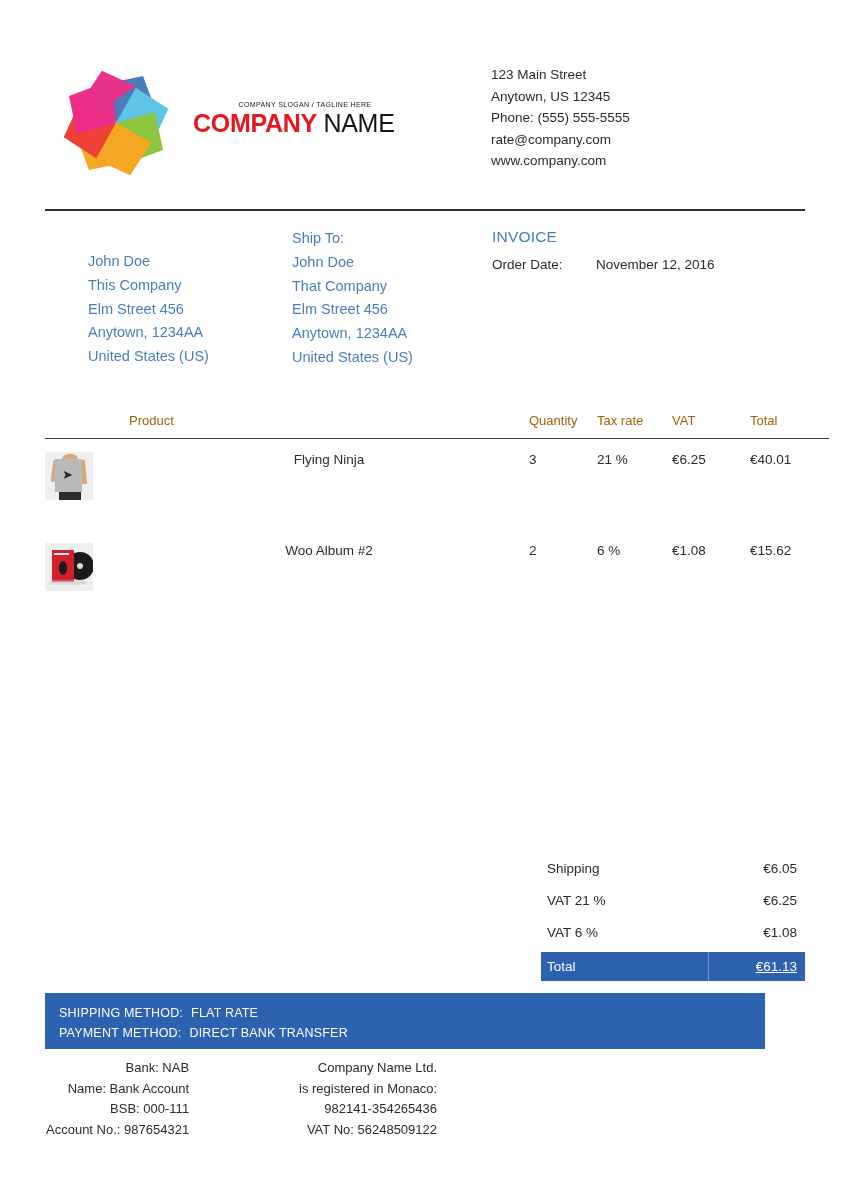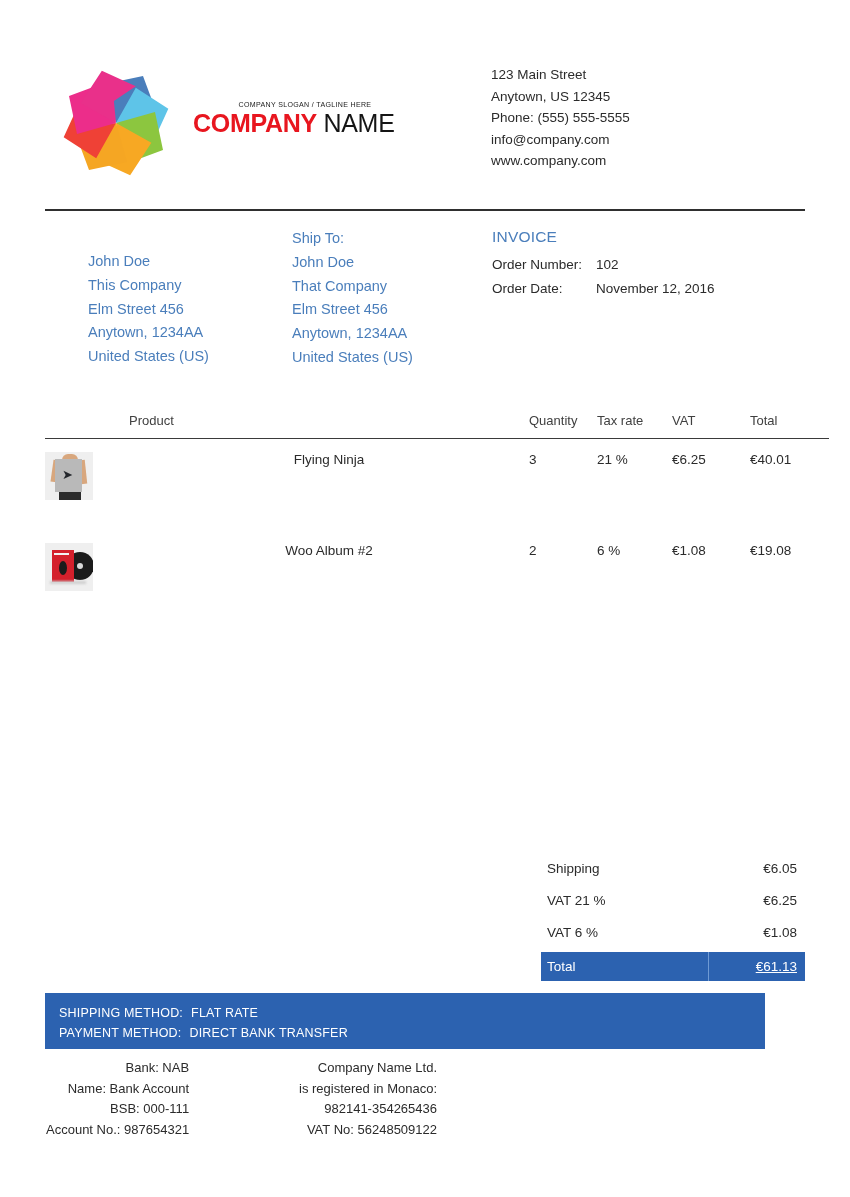--- a/index.html
+++ b/index.html
@@ -141,21 +141,21 @@
     width: 760px;
   }
   .items table {
     width: 760px;
     border-collapse: collapse;
     table-layout: fixed;
   }
   .items th {
     font-size: 13px;
     font-weight: 400;
-    color: #404040;
+    color: #a16207;
     text-align: left;
     padding: 0 0 10px 0;
     vertical-align: bottom;
   }
   .items thead tr {
     border-bottom: 1.6px solid #3a3a3a;
   }
   .items td {
     font-size: 13.5px;
     color: #2b2b2b;
@@ -368,21 +368,21 @@
       <div class="brand">
         <div class="brand-slogan">COMPANY SLOGAN / TAGLINE HERE</div>
         <div class="brand-name"><span class="b1">COMPANY</span><span class="b2"> NAME</span></div>
       </div>
     </div>
 
     <div class="company-address">
       <div>123 Main Street</div>
       <div>Anytown, US 12345</div>
       <div>Phone: (555) 555-5555</div>
-      <div>info@company.com</div>
+      <div>rate@company.com</div>
       <div>www.company.com</div>
     </div>
   </div>
 
   <div class="rule"></div>
 
   <div class="addr-bill">
     <div>John Doe</div>
     <div>This Company</div>
     <div>Elm Street 456</div>
@@ -394,21 +394,20 @@
     <div>Ship To:</div>
     <div>John Doe</div>
     <div>That Company</div>
     <div>Elm Street 456</div>
     <div>Anytown, 1234AA</div>
     <div>United States (US)</div>
   </div>
 
   <div class="inv-block">
     <div class="inv-title">INVOICE</div>
-    <div class="inv-row"><span class="lbl">Order Number:</span><span>102</span></div>
     <div class="inv-row"><span class="lbl">Order Date:</span><span>November 12, 2016</span></div>
   </div>
 
   <div class="items">
     <table>
       <thead>
         <tr>
           <th class="col-thumb"></th>
           <th class="col-prod th-prod">Product</th>
           <th class="col-qty">Quantity</th>
@@ -443,21 +442,21 @@
                 <div class="sleeve-bar"></div>
                 <div class="sleeve-hole"></div>
               </div>
               <div class="sleeve-base"></div>
             </div>
           </td>
           <td class="td-prod">Woo Album #2</td>
           <td>2</td>
           <td>6 %</td>
           <td>€1.08</td>
-          <td>€19.08</td>
+          <td>€15.62</td>
         </tr>
       </tbody>
     </table>
   </div>
 
   <div class="totals">
     <div class="tot-row">
       <span>Shipping</span>
       <span>€6.05</span>
     </div>

